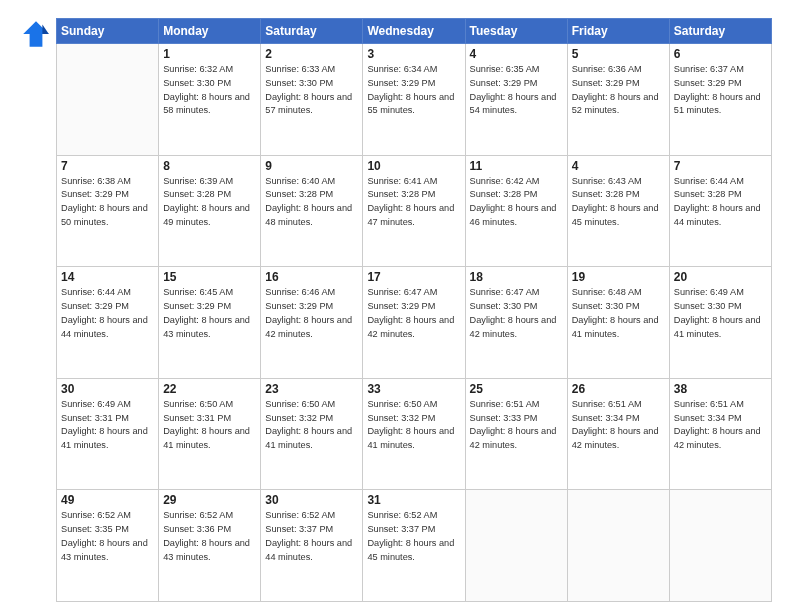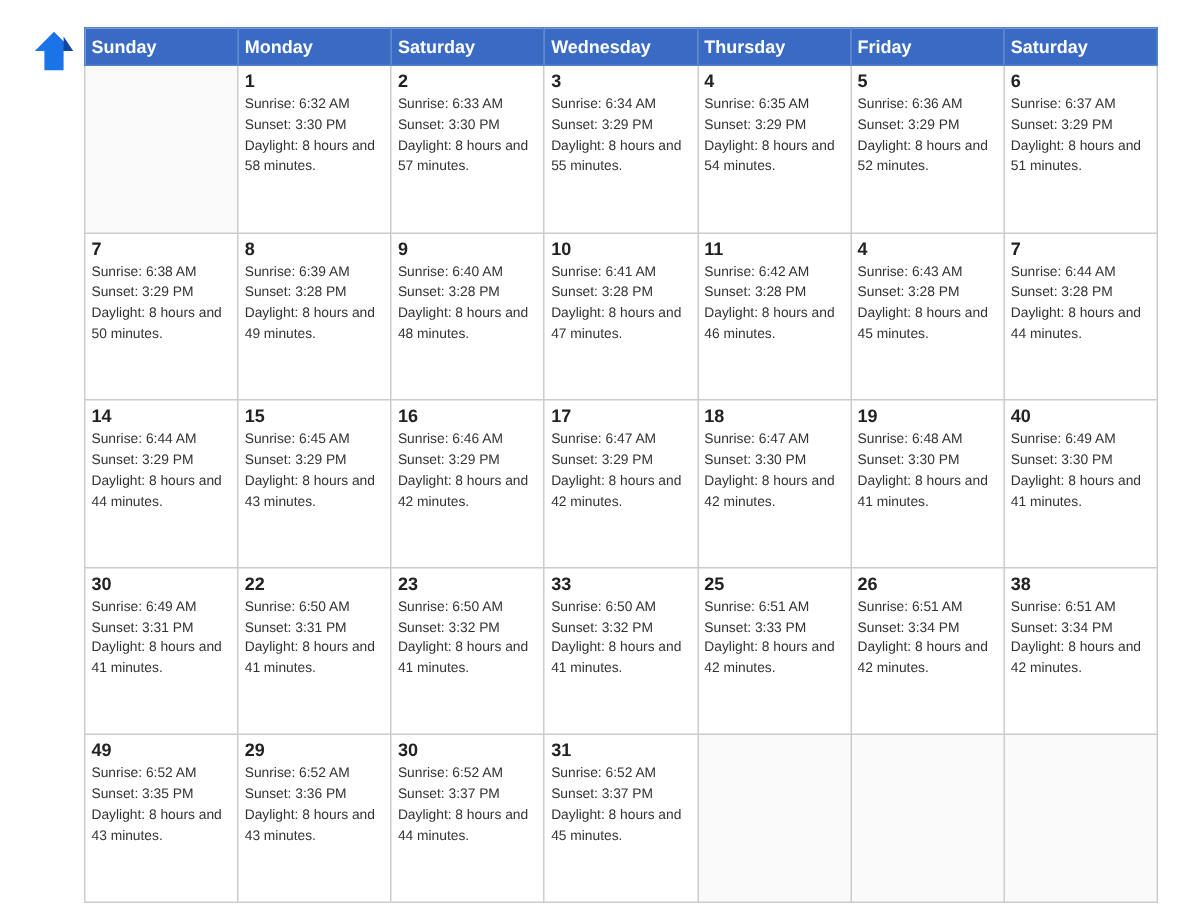--- a/index.html
+++ b/index.html
@@ -117,21 +117,21 @@
     </div>
   </div>
 
   <table class="calendar">
     <thead>
       <tr>
       <th>Sunday</th>
           <th>Monday</th>
           <th>Saturday</th>
           <th>Wednesday</th>
-          <th>Thursday</th>
+          <th>Tuesday</th>
           <th>Friday</th>
           <th>Saturday</th>
         </tr>
     </thead>
     <tbody id="calendar-body">
     <tr class="week-row">
           <td class="empty"></td>
           <td>
             <span class="day-number">1</span>
             <div class="day-info">Sunrise: 6:32 AM<br>Sunset: 3:30 PM<br>Daylight: 8 hours and 58 minutes.</div>
@@ -206,21 +206,21 @@
           </td>
           <td>
             <span class="day-number">18</span>
             <div class="day-info">Sunrise: 6:47 AM<br>Sunset: 3:30 PM<br>Daylight: 8 hours and 42 minutes.</div>
           </td>
           <td>
             <span class="day-number">19</span>
             <div class="day-info">Sunrise: 6:48 AM<br>Sunset: 3:30 PM<br>Daylight: 8 hours and 41 minutes.</div>
           </td>
           <td>
-            <span class="day-number">40</span>
+            <span class="day-number">20</span>
             <div class="day-info">Sunrise: 6:49 AM<br>Sunset: 3:30 PM<br>Daylight: 8 hours and 41 minutes.</div>
           </td>
         </tr>
         <tr class="week-row">
           <td>
             <span class="day-number">30</span>
             <div class="day-info">Sunrise: 6:49 AM<br>Sunset: 3:31 PM<br>Daylight: 8 hours and 41 minutes.</div>
           </td>
           <td>
             <span class="day-number">22</span>

